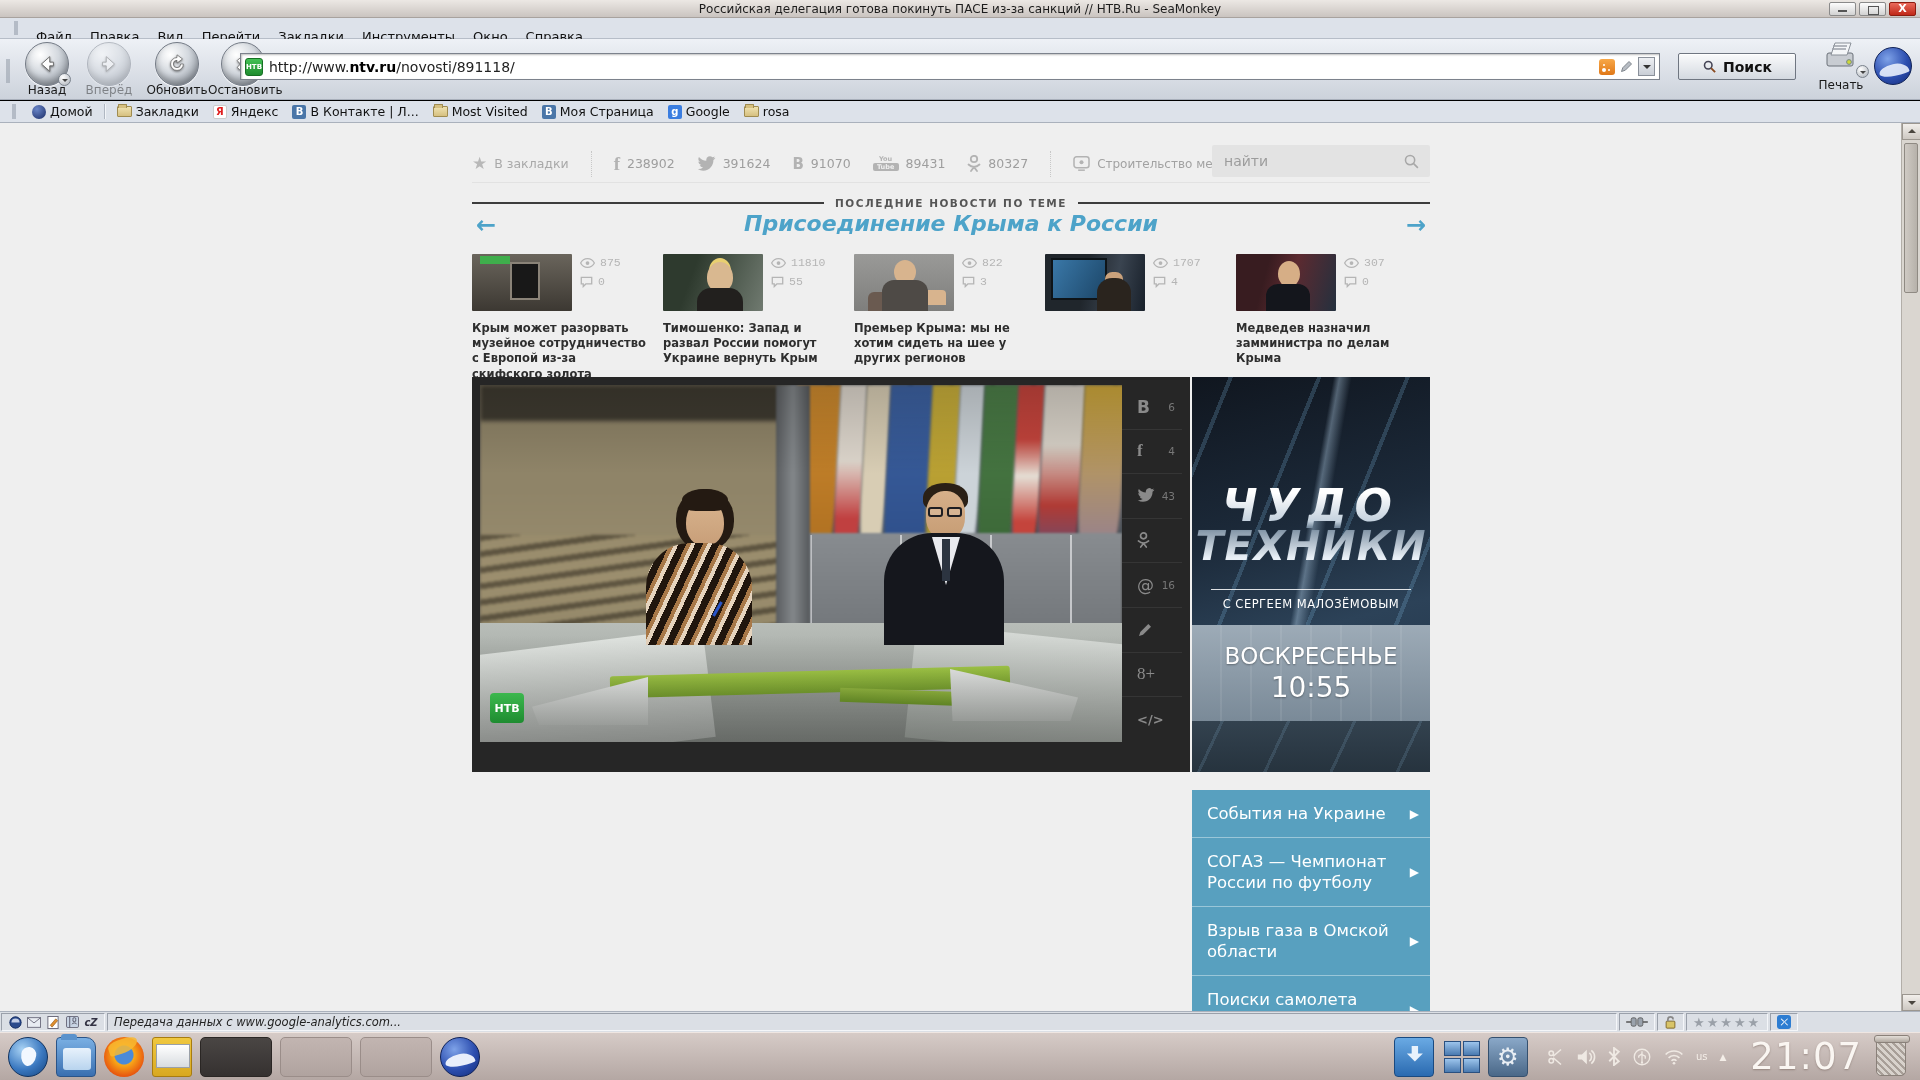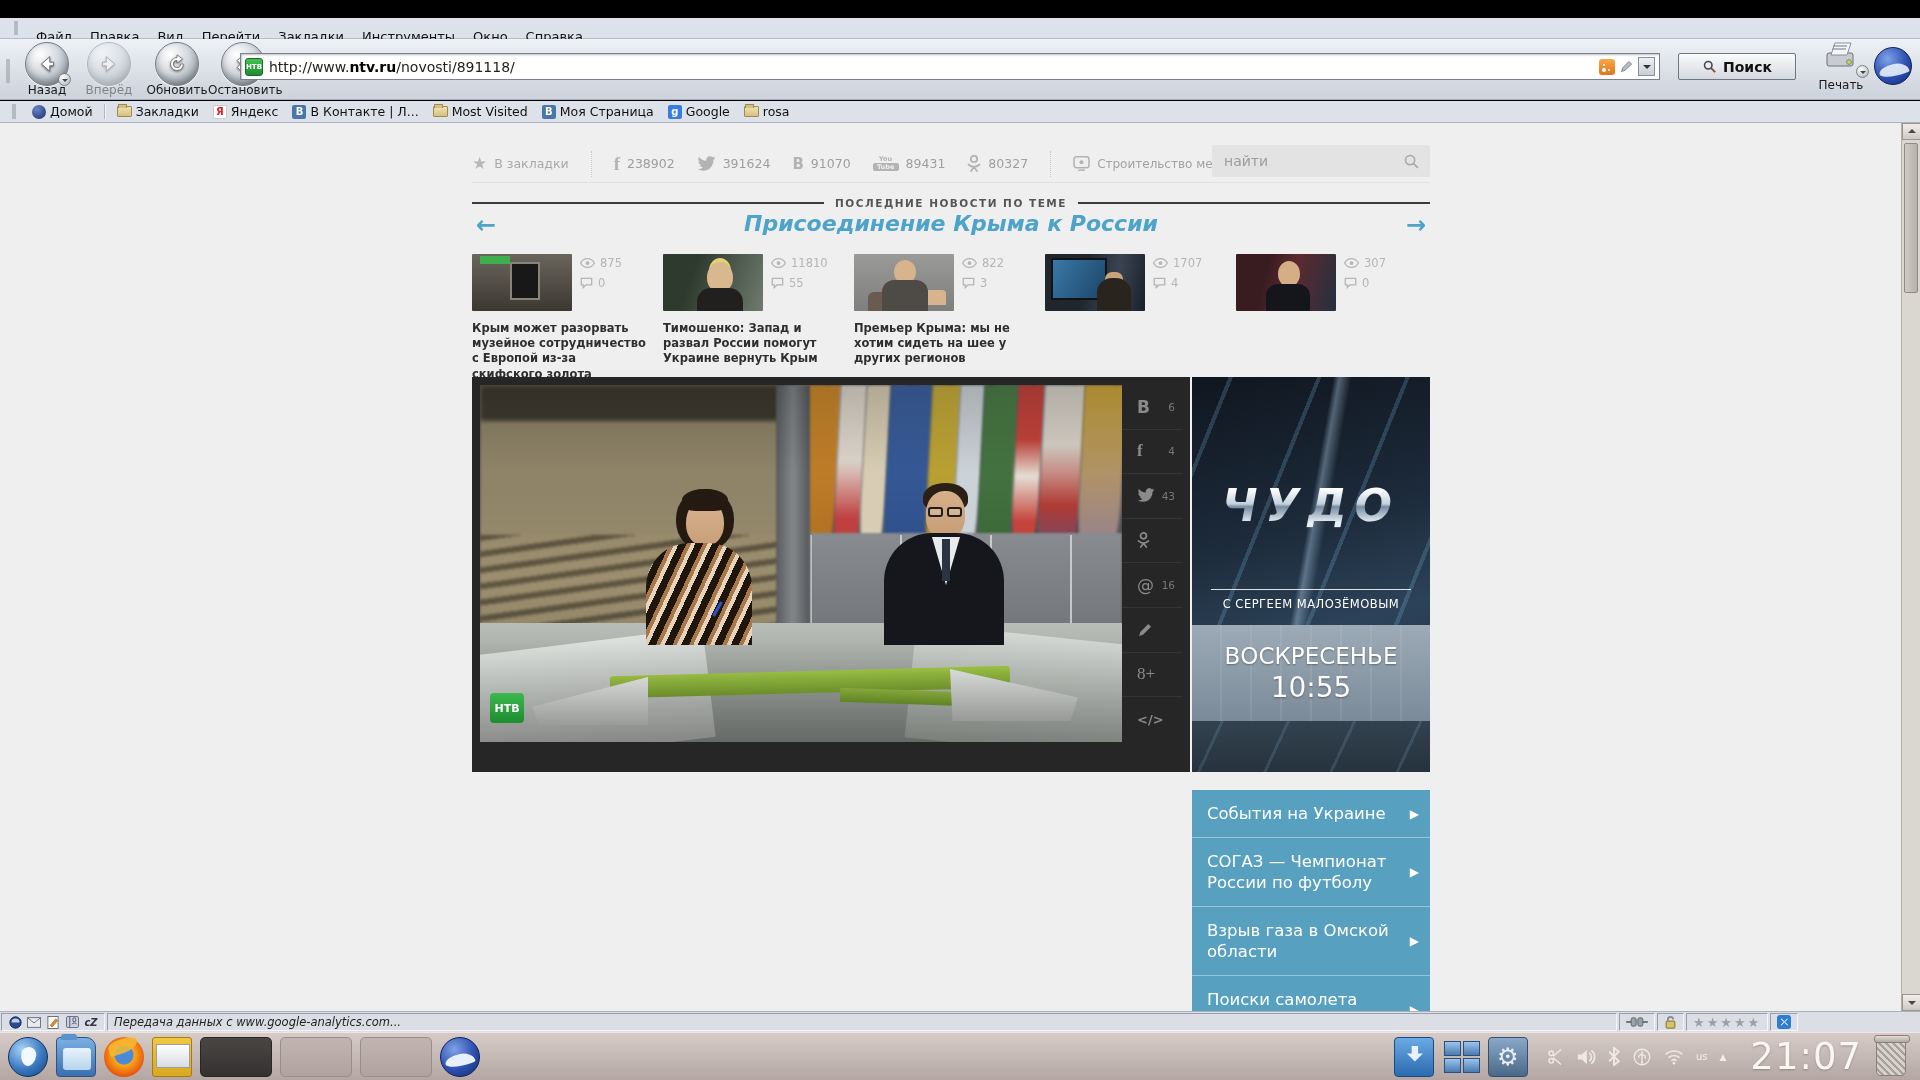--- a/index.html
+++ b/index.html
@@ -71,21 +71,21 @@
   .kicker { position:absolute; left:0; top:74px; width:958px; display:flex; align-items:center; gap:11px; }
   .kicker .line { flex:1; height:2px; background:#3c3c3c; }
   .kicker .ktext { font-size:10.5px; font-weight:bold; letter-spacing:1.5px; color:#555; }
   .topic-title { position:absolute; left:0; top:88px; width:958px; text-align:center; font-size:22px; font-weight:bold; font-style:italic; color:#4da3c9; }
   .car-arrow { position:absolute; top:90px; font-size:24px; font-weight:bold; color:#4da3c9; cursor:pointer; line-height:1; }
 
   .newsrow { position:absolute; left:0; top:131px; width:958px; display:flex; }
   .newsitem { width:191px; }
   .thumbwrap { display:flex; gap:8px; }
   .thumb { width:100px; height:57px; border-radius:1px; position:relative; overflow:hidden; flex:none; }
-  .tcounts { font-size:11.5px; color:#b5b5b5; display:flex; flex-direction:column; gap:6px; padding-top:2px; }
+  .tcounts { font-size:11.5px; color:#b5b5b5; display:flex; flex-direction:column; gap:6px; padding-top:2px;font-family:Liberation Mono, monospace; }
   .tcounts span { display:flex; align-items:center; gap:5px; }
   .newscap { margin-top:10px; padding-right:14px; font-size:11.5px; font-weight:bold; color:#2e2e2e; line-height:1.32; }
 
   
   .th1 { background:linear-gradient(#6a655c,#3c3832); }
   .th1::before { content:""; position:absolute; left:38px; top:8px; width:26px; height:34px; background:#181818; border:2px solid #8a8378; }
   .th1::after { content:""; position:absolute; left:8px; top:2px; width:30px; height:8px; background:#3fae4c; }
   .th2 { background:linear-gradient(110deg,#2e3a2e 30%,#4a564a 60%,#707a70); }
   .th2::before { content:""; position:absolute; left:44px; top:8px; width:26px; height:30px; border-radius:50% 50% 46% 46%; background:#d9b890; box-shadow:0 -6px 0 -2px #e8cf70; }
   .th2::after { content:""; position:absolute; left:34px; top:34px; width:46px; height:23px; border-radius:14px 14px 0 0; background:#22201e; }
@@ -210,20 +210,28 @@
   .trash { width:30px; height:38px; margin-right:14px; background:repeating-linear-gradient(45deg,#d8d2cc 0 3px,#a89f98 3px 5px), linear-gradient(#cfc9c3,#a8a09a); border-radius:3px 3px 5px 5px; border:1px solid #8a817a; position:relative; flex:none; cursor:pointer; }
   .trash::before { content:""; position:absolute; left:-3px; top:-4px; width:34px; height:6px; background:linear-gradient(#e4ded8,#b0a8a0); border:1px solid #8a817a; border-radius:3px; }
 
   a, .lnk { cursor:pointer; }
 </style>
 </head>
 <body>
 
 <div id="app">
 
+  <div class="abs titlebar">
+    <span>Российская делегация готова покинуть ПАСЕ из-за санкций // НТВ.Ru - SeaMonkey</span>
+    <div class="winbtns">
+      <div class="winbtn min"></div>
+      <div class="winbtn restore"></div>
+      <div class="winbtn close"></div>
+    </div>
+  </div>
 
   <div class="abs menubar">
     <div class="grippy"></div>
     <span class="mi">Файл</span>
     <span class="mi">Правка</span>
     <span class="mi">Вид</span>
     <span class="mi">Перейти</span>
     <span class="mi">Закладки</span>
     <span class="mi">Инструменты</span>
     <span class="mi">Окно</span>
@@ -492,20 +500,21 @@
                   <i style="font-style:normal">307</i>
                 </span>
               <span>
                   <svg width="13" height="12" viewBox="0 0 20 18">
                     <path d="M2 2 h16 v10 h-9 l-4 4 v-4 h-3 z" fill="none" stroke="#b5b5b5" stroke-width="2"></path>
                   </svg>
                   <i style="font-style:normal">0</i>
                 </span>
             </div>
           </div>
+          <div class="newscap">Медведев назначил замминистра по делам Крыма</div>
         </div>
       </div>
 
       <div class="maincols">
         <div class="videobox">
           <div class="vstage">
             <div class="sc v-hall"></div>
             <div class="sc v-ceiling"></div>
             <div class="sc v-hallrows"></div>
             <div class="sc v-windows"></div>
@@ -589,20 +598,21 @@
                 <span class="c"></span>
               </div>
           </div>
 
         </div>
 
         <div class="promo">
           <div class="beams"></div>
           <div class="promo-title">
             <span class="l1">ЧУДО</span>
+            <span class="l2">ТЕХНИКИ</span>
           </div>
           <div class="promo-sub">С СЕРГЕЕМ МАЛОЗЁМОВЫМ</div>
           <div class="promo-sched">
             <div class="promo-day">ВОСКРЕСЕНЬЕ</div>
             <div class="promo-time">10:55</div>
           </div>
           <div class="promo-bot"></div>
         </div>
 
         <div class="topiclist">

